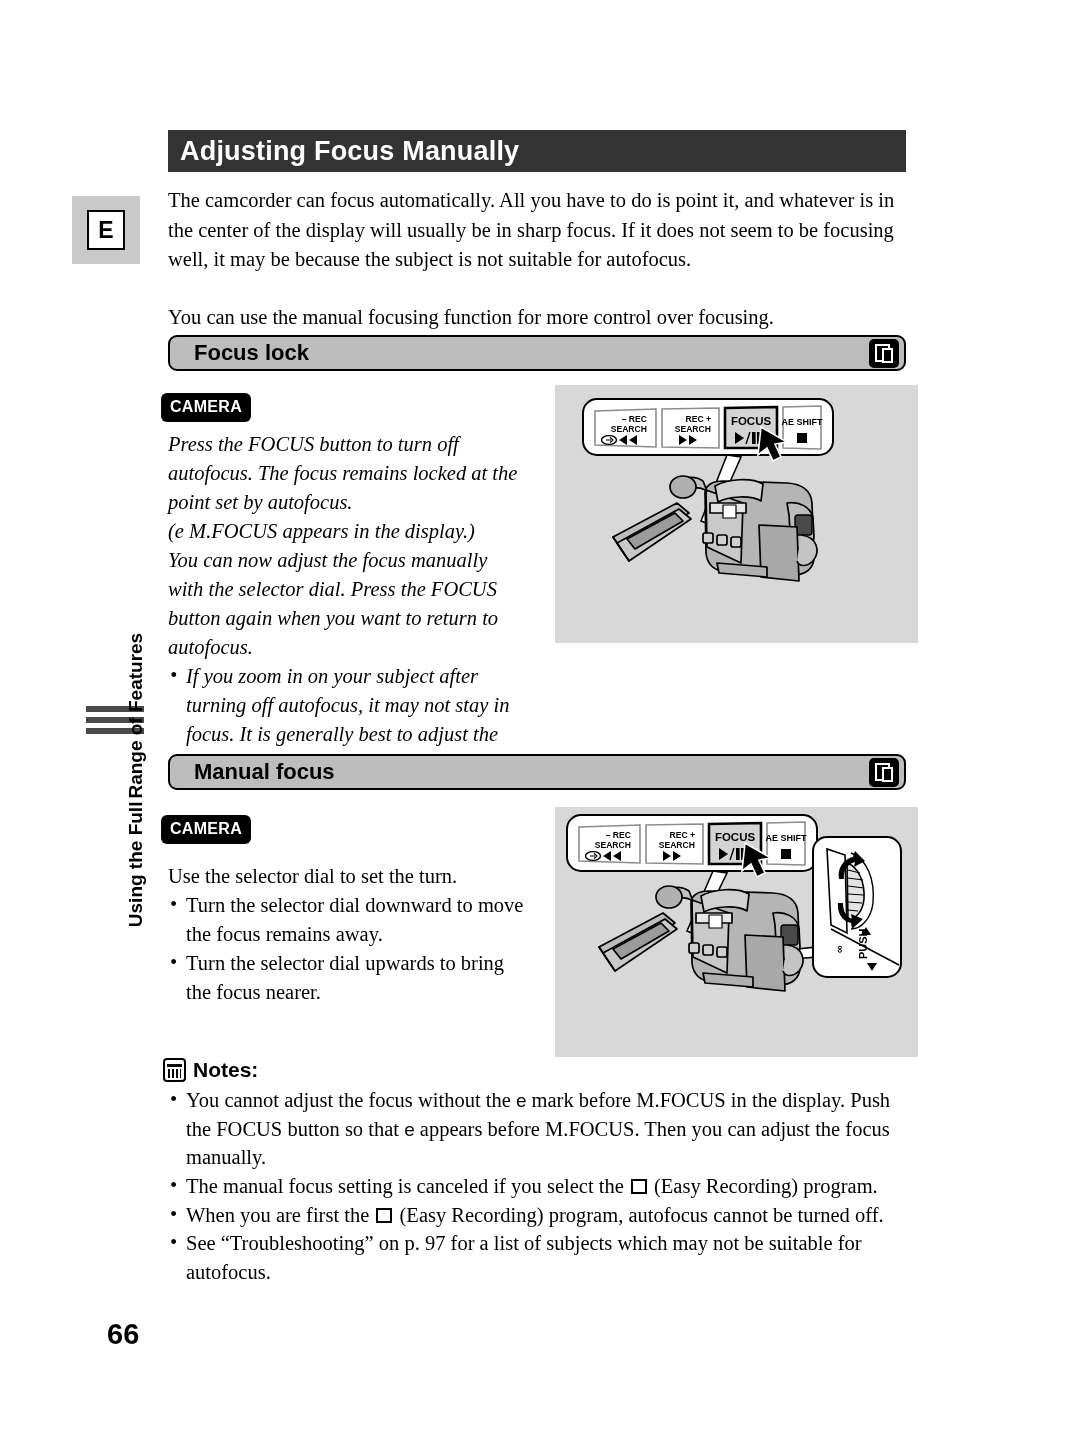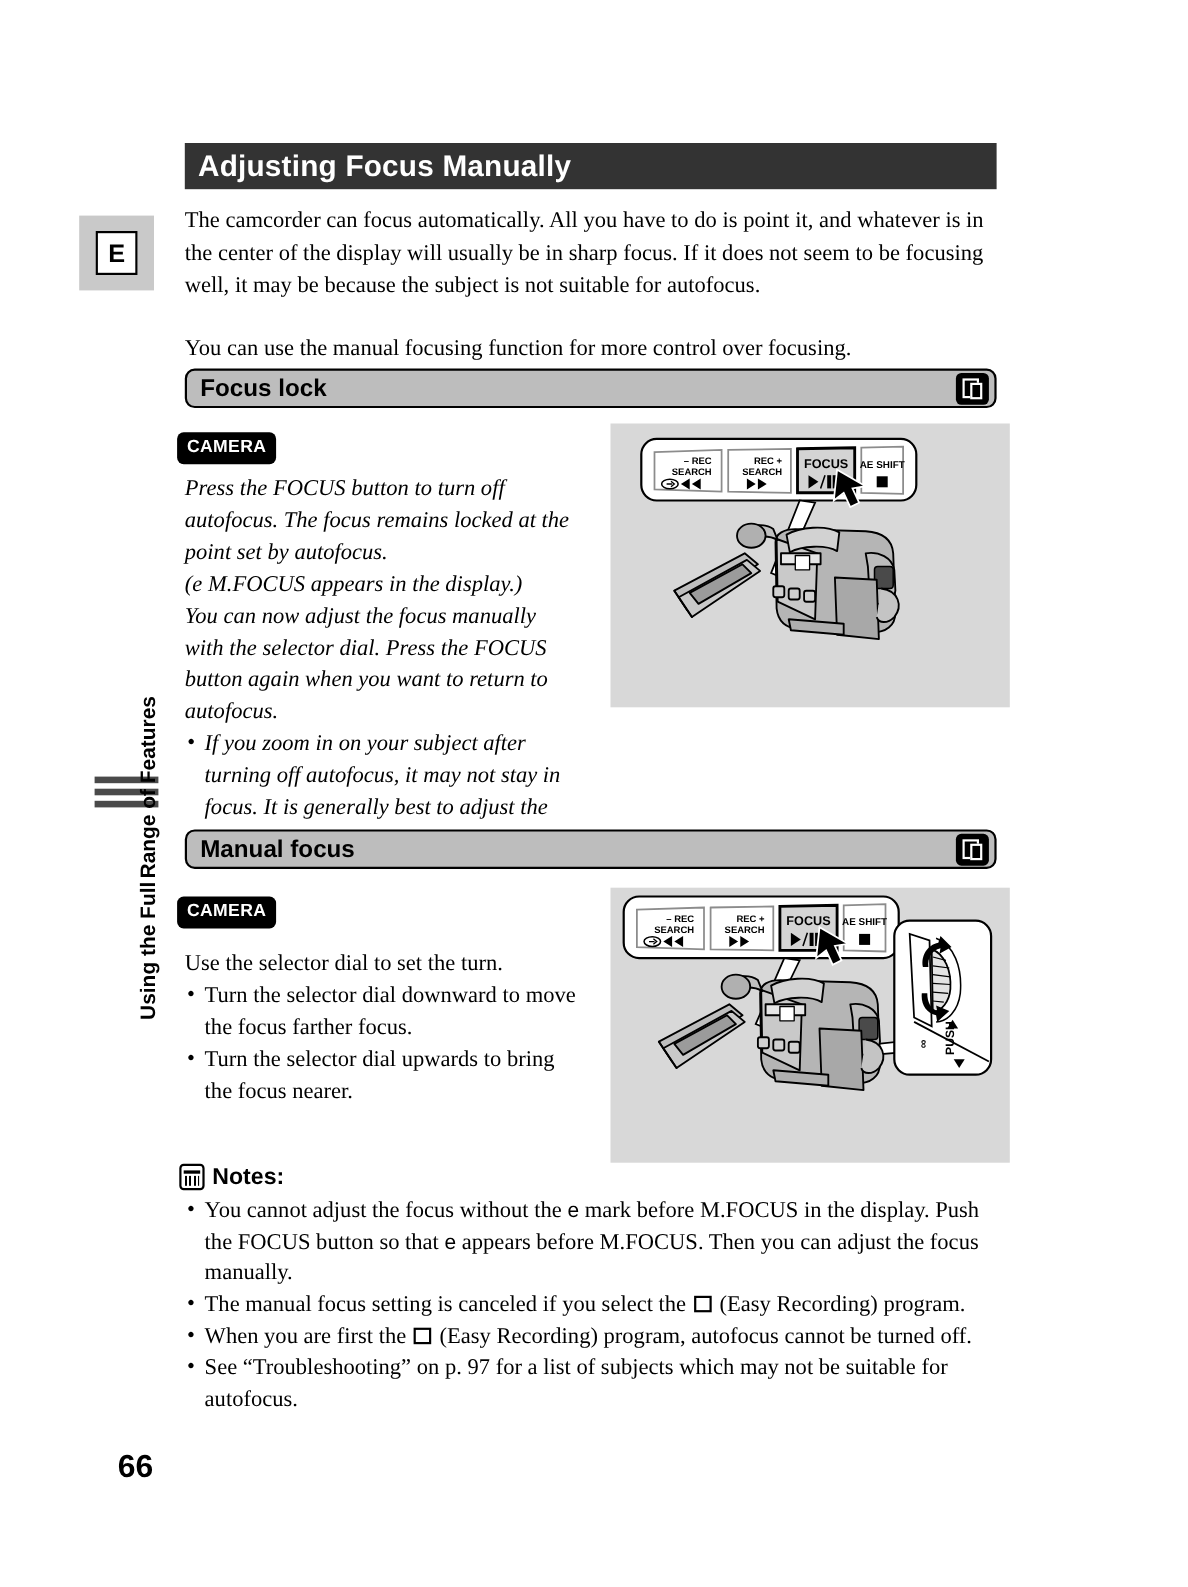--- a/index.html
+++ b/index.html
@@ -50,21 +50,21 @@
 
   
   .sec{
     position:absolute;left:168px;width:738px;height:36px;
     background:#bdbdbd;border:2px solid #000;border-radius:9px;
     display:flex;align-items:center;justify-content:space-between;
     box-sizing:border-box;
   }
   .sec .st{
     font-family:"Liberation Sans",sans-serif;font-weight:bold;font-size:22px;
-    padding-left:12px;
+    padding-left:24px;
   }
   .tape-icon{
     width:30px;height:29px;margin-right:5px;background:#000;border-radius:5px;
     position:relative;flex:0 0 auto;
   }
   .tape-icon::before{
     content:"";position:absolute;left:6px;top:5px;width:15px;height:18px;
     border:2px solid #fff;box-sizing:border-box;background:transparent;
   }
   .tape-icon::after{
@@ -235,21 +235,21 @@
   <div class="sec sec2">
     <div class="st">Manual focus</div>
     <div class="tape-icon"></div>
   </div>
 
   <div class="camera-chip chip2">CAMERA</div>
 
   <div class="blk blk2">
     <div>Use the selector dial to set the turn.</div>
     <ul class="bl">
-      <li>Turn the selector dial downward to move the focus farther focus.</li>
+      <li>Turn the selector dial downward to move the focus remains away.</li>
       <li>Turn the selector dial upwards to bring the focus nearer.</li>
     </ul>
   </div>
 
   <div class="fig fig2">
     <svg viewBox="0 0 363 250">
       <g fill="none" stroke="#000" stroke-width="2">
         <rect x="12" y="8" width="250" height="56" rx="14" fill="#fff"></rect>
       </g>
       <g>

